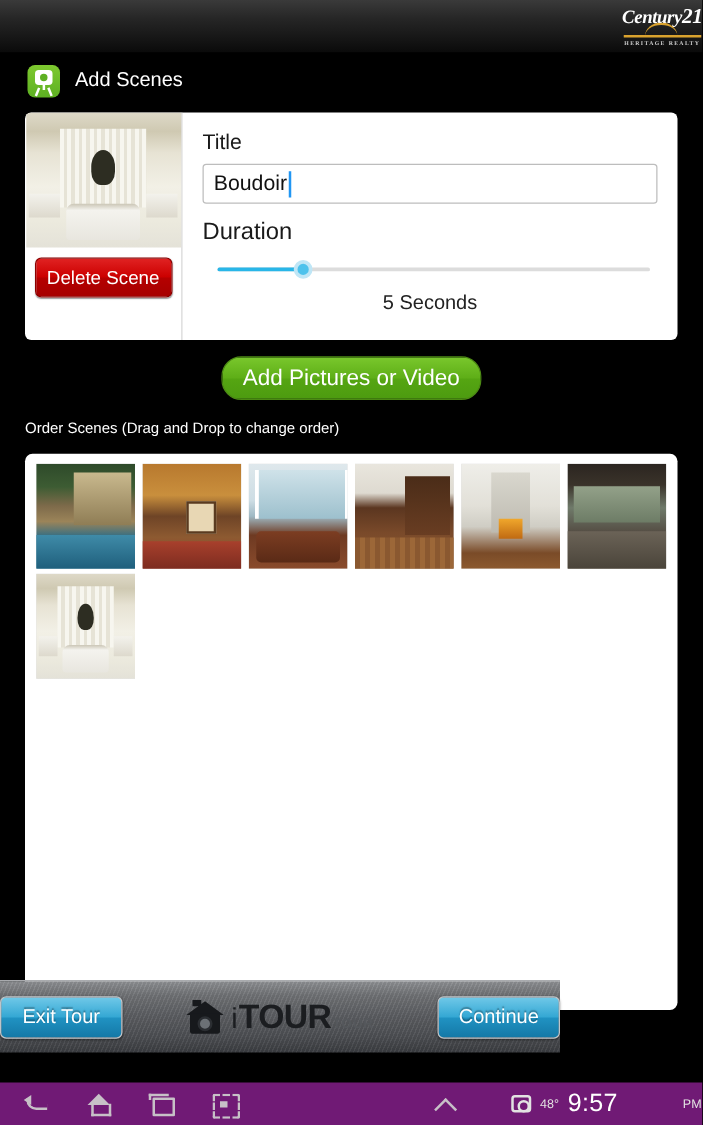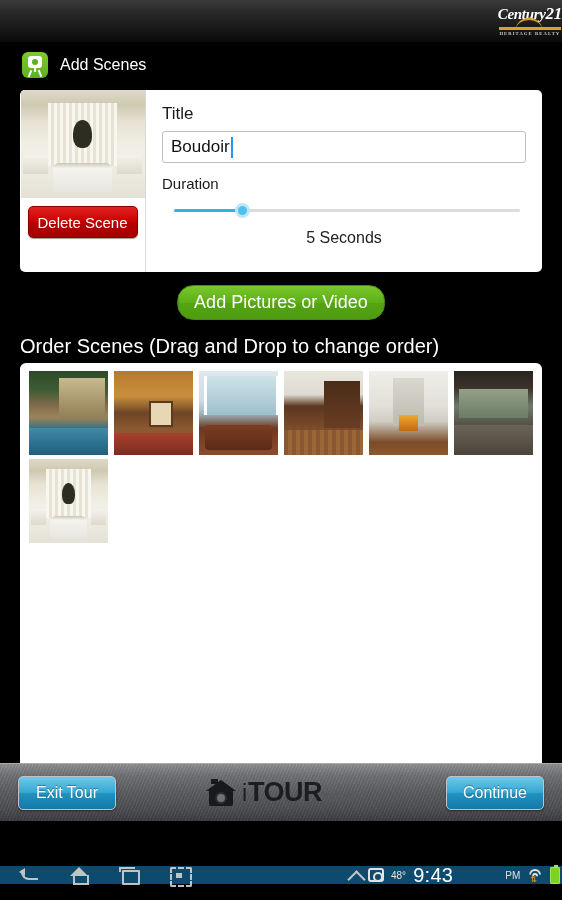--- a/index.html
+++ b/index.html
@@ -98,21 +98,21 @@
     border:1px solid #bdbdbd; border-radius:3px;
     background:#fff; padding:0 8px;
     font-size:17px; color:#111;
     font-family:"Liberation Sans", sans-serif;
     display:flex; align-items:center;
   }
   .title-input .caret {
     display:inline-block; width:2px; height:21px;
     background:#2196f3; margin-left:1px;
   }
-  .duration-label { font-size:15px; color:#1a1a1a; margin-top:12px; }
+  .duration-label { font-size:19px; color:#1a1a1a; margin-top:12px; }
 
   .slider-row { margin-top:10px; position:relative; height:18px; }
   .slider-track {
     position:absolute; left:12px; right:6px; top:7px; height:3px;
     background:#dcdcdc; border-radius:2px;
   }
   .slider-fill {
     position:absolute; left:12px; top:7px; height:3px;
     width:74px; background:#29b6e8; border-radius:2px;
   }
@@ -141,21 +141,21 @@
     border-radius:16px; border:1px solid #4c8a14;
     background:linear-gradient(to bottom,#79c72c 0%,#5eae17 50%,#55a512 52%,#4d9b10 100%);
     color:#fff; font-size:18px;
     display:flex; align-items:center; justify-content:center;
     box-shadow:0 1px 2px rgba(0,0,0,0.5);
   }
 
   
   .order-label {
     position:absolute; left:20px; top:335px;
-    color:#fff; font-size:20px;
+    color:#fff; font-size:12px;
   }
   .order-panel {
     position:absolute; left:20px; top:363px; width:522px; height:445px;
     background:#fff; border-radius:6px; padding:6px;
     display:flex; flex-wrap:wrap; align-content:flex-start;
     overflow:hidden;
   }
   .thumb {
     width:79px; height:84px; margin:2px 3px;
     overflow:hidden; position:relative; background:#ddd;
@@ -226,27 +226,27 @@
   }
   .art-cabL, .art-cabR {
     position:absolute; bottom:22%; width:20%; height:18%;
     background:linear-gradient(to bottom,#f3f2ec,#ddd9cd);
   }
   .art-cabL { left:2%; }
   .art-cabR { right:2%; }
 
   
   .bottombar {
-    position:absolute; left:0; top:763px; width:562px; height:58px;
+    position:absolute; left:0; top:784px; width:448px; height:58px;
     background:
       repeating-linear-gradient(113deg, rgba(255,255,255,0.05) 0 1px, rgba(0,0,0,0.05) 1px 3px),
       linear-gradient(to bottom,#8e9093 0%,#6f7174 20%,#5a5c60 50%,#4c4e52 78%,#3a3c40 100%);
     border-top:1px solid #a9abae;
     display:flex; align-items:center; justify-content:space-between;
-    padding:0 18px;
+    padding:0 0;
   }
   .bar-btn {
     width:98px; height:34px; border-radius:5px;
     border:1px solid #bfc4c8;
     background:linear-gradient(to bottom,#6fc8e8 0%,#35a8d4 48%,#2092c2 52%,#1478a6 100%);
     color:#fff; font-size:16px;
     display:flex; align-items:center; justify-content:center;
     text-shadow:0 -1px 1px rgba(0,0,0,0.35);
     box-shadow:0 1px 2px rgba(0,0,0,0.45);
   }
@@ -277,22 +277,22 @@
     font-size:27px; color:#1b1d20; font-weight:bold;
     letter-spacing:-0.5px; margin-left:1px;
   }
   .itour-media {
     font-size:11px; color:#55585c; letter-spacing:0.5px;
     font-weight:bold; margin-left:1px;
   }
 
   
   .navbar {
-    position:absolute; left:0; top:866px; width:562px; height:18px;
-    background:#0c4a6e; display:flex; align-items:center;
+    position:absolute; left:0; top:866px; width:562px; height:34px;
+    background:#701a75; display:flex; align-items:center;gap:41px;
   }
   .nav-icons { display:flex; align-items:center; gap:28px; padding-left:18px; }
   .nav-ic { width:22px; height:22px; position:relative; opacity:0.92; }
 
   .ic-back:before {
     content:""; position:absolute; left:3px; top:6px; width:15px; height:8px;
     border:2px solid #cfcfcf; border-right:none; border-top:none;
     border-radius:0 0 0 8px;
   }
   .ic-back:after {
@@ -476,21 +476,21 @@
       <span class="nav-ic ic-back"></span>
       <span class="nav-ic ic-home"></span>
       <span class="nav-ic ic-recent"></span>
       <span class="nav-ic ic-screenshot"></span>
       <span class="nav-gap"></span>
       <span class="nav-ic ic-chevup"></span>
     </div>
     <div class="status-area">
       <span class="st-cam"></span>
       <span class="st-temp">48°</span>
-      <span class="st-time">9:43</span>
+      <span class="st-time">9:57</span>
       <span class="st-ampm">PM</span>
       <span class="st-wifi">
         <span class="w1"></span>
         <span class="w2"></span>
         <span class="arrows">⇅</span>
       </span>
       <span class="st-batt"></span>
     </div>
   </div>
 

